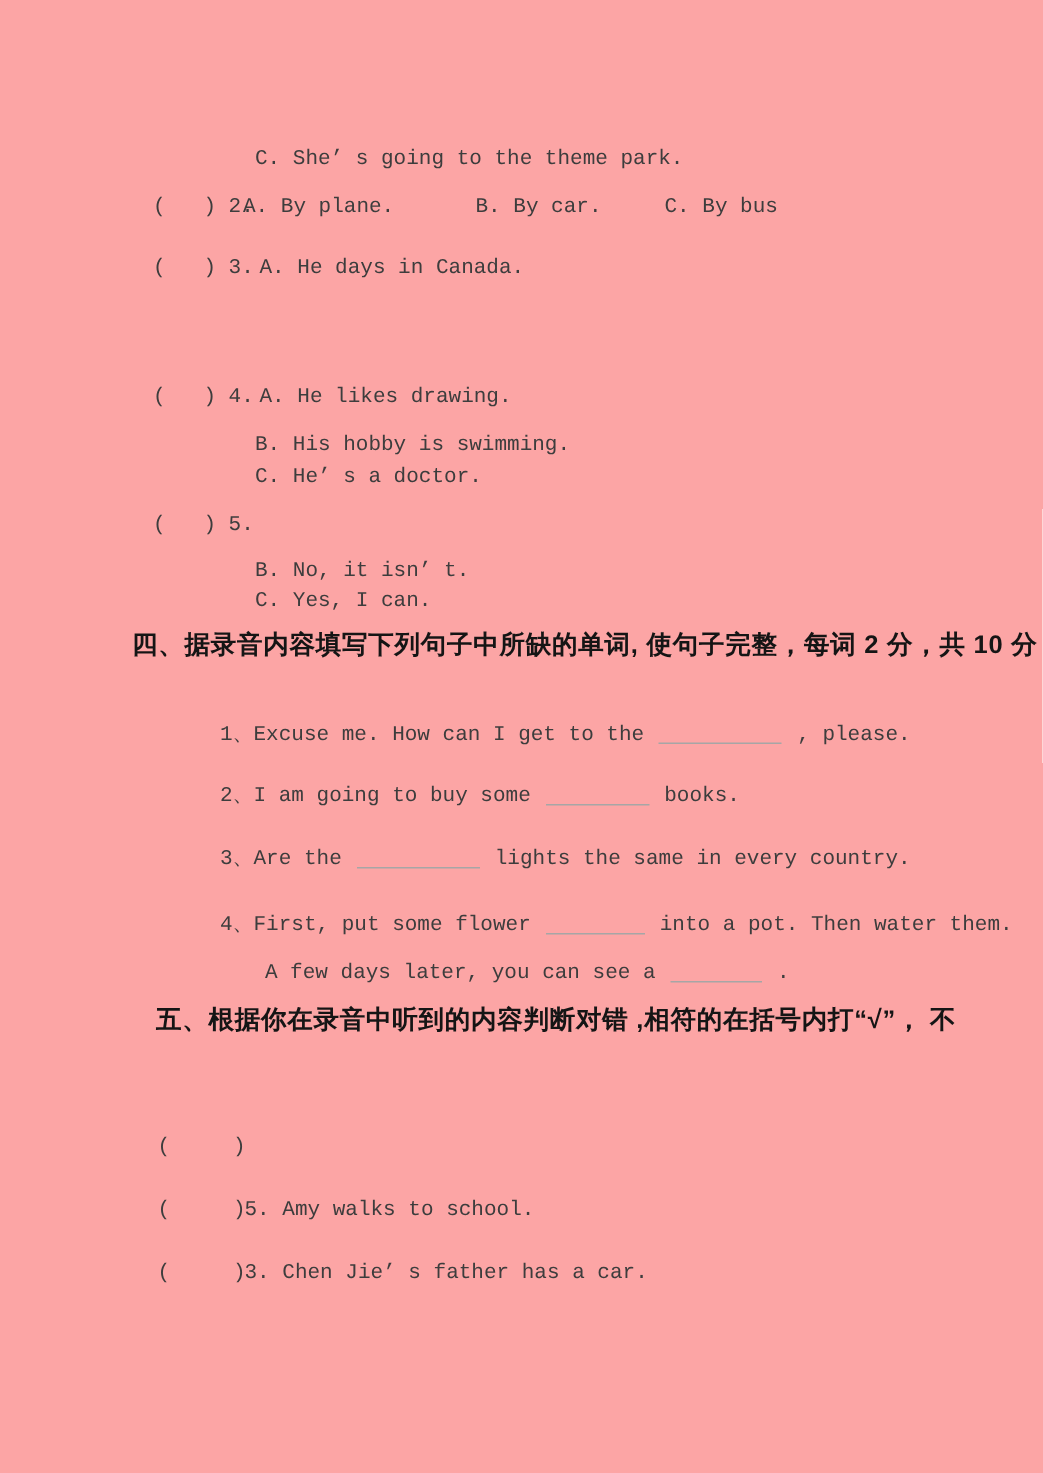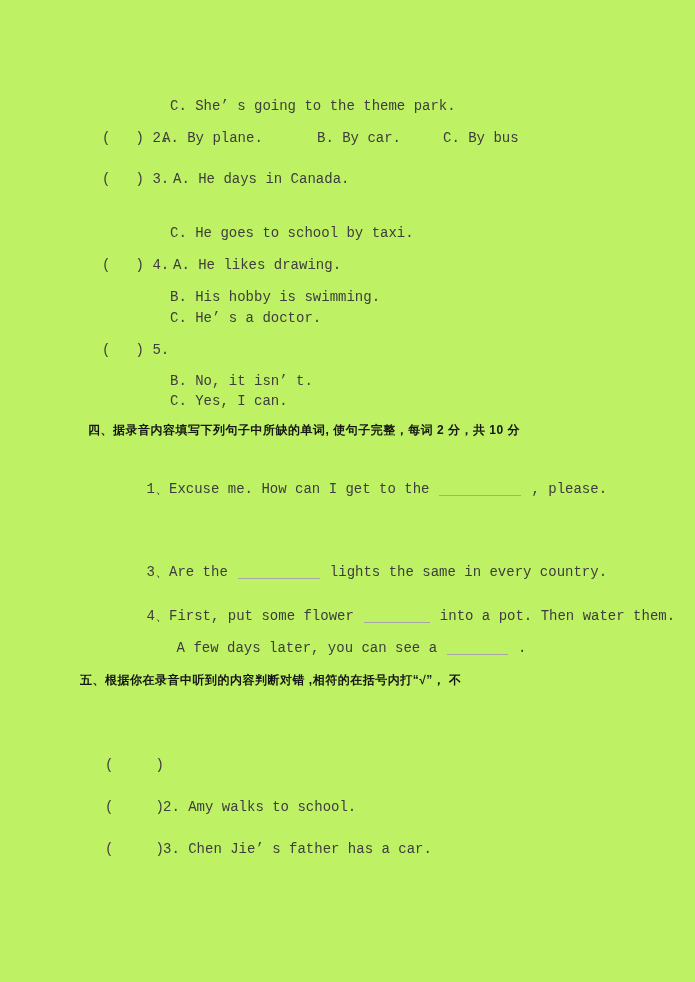--- a/index.html
+++ b/index.html
@@ -4,37 +4,37 @@
 <style>
   html, body {
     margin: 0;
     padding: 0;
     background: #ffffff;
   }
   .page {
     position: relative;
     width: 695px;
     height: 982px;
-    background: #bef264;
+    background: #fca5a5;
     overflow: hidden;
     font-family: "Liberation Mono", "DejaVu Sans Mono", monospace;
     font-size: 14px;
     color: #3d3d3d;
   }
   .seg {
     position: absolute;
     white-space: pre;
     line-height: 16px;
   }
   .heading {
     position: absolute;
     white-space: pre;
     font-family: "Liberation Sans", "DejaVu Sans", sans-serif;
     font-weight: 700;
-    font-size: 12px;
+    font-size: 17px;
     line-height: 20px;
     color: #151515;
     letter-spacing: 0.5px;
   }
   .fill-line {
     position: absolute;
     white-space: pre;
     line-height: 16px;
   }
   .blank {
@@ -53,53 +53,55 @@
 
   <span class="seg" style="left:170px; top:98px">C. She’ s going to the theme park.</span>
 
   <span class="seg" style="left:102px; top:130px">(   ) 2.</span>
   <span class="seg" style="left:162px; top:130px">A. By plane.</span>
   <span class="seg" style="left:317px; top:130px">B. By car.</span>
   <span class="seg" style="left:443px; top:130px">C. By bus</span>
 
   <span class="seg" style="left:102px; top:171px">(   ) 3.</span>
   <span class="seg" style="left:173px; top:171px">A. He days in Canada.</span>
-  <span class="seg" style="left:170px; top:225px">C. He goes to school by taxi.</span>
 
   <span class="seg" style="left:102px; top:257px">(   ) 4.</span>
   <span class="seg" style="left:173px; top:257px">A. He likes drawing.</span>
   <span class="seg" style="left:170px; top:289px">B. His hobby is swimming.</span>
   <span class="seg" style="left:170px; top:310px">C. He’ s a doctor.</span>
 
   <span class="seg" style="left:102px; top:342px">(   ) 5.</span>
   <span class="seg" style="left:170px; top:373px">B. No, it isn’ t.</span>
   <span class="seg" style="left:170px; top:393px">C. Yes, I can.</span>
 
   <div class="heading" style="left:88px; top:420px">四、据录音内容填写下列句子中所缺的单词, 使句子完整，每词 2 分，共 10 分</div>
 
   <div class="fill-line" style="left:113px; top:463px">
     <span>1、Excuse me. How can I get to the</span><span class="blank" style="width:82px"></span><span>, please.</span>
   </div>
 
+  <div class="fill-line" style="left:113px; top:504px">
+    <span>2、I am going to buy some</span><span class="blank" style="width:69px"></span><span>books.</span>
+  </div>
 
   <div class="fill-line" style="left:113px; top:546px">
     <span>3、Are the</span><span class="blank" style="width:82px"></span><span>lights the same in every country.</span>
   </div>
 
   <div class="fill-line" style="left:113px; top:590px">
     <span>4、First, put some flower</span><span class="blank" style="width:66px"></span><span>into a pot. Then water them.</span>
   </div>
 
   <div class="fill-line" style="left:143px; top:622px">
     <span>A few days later, you can see a</span><span class="blank" style="width:61px"></span><span>.</span>
   </div>
 
-  <div class="heading" style="left:80px; top:670px">五、根据你在录音中听到的内容判断对错 ,相符的在括号内打“√”， 不</div>
+  <div class="heading" style="left:104px; top:670px">五、根据你在录音中听到的内容判断对错 ,相符的在括号内打“√”， 不</div>
 
   <span class="seg" style="left:105px; top:757px">(     )</span>
 
   <span class="seg" style="left:105px; top:799px">(     )</span>
-  <span class="seg" style="left:163px; top:799px">2. Amy walks to school.</span>
+  <span class="seg" style="left:163px; top:799px">5. Amy walks to school.</span>
 
   <span class="seg" style="left:105px; top:841px">(     )</span>
   <span class="seg" style="left:163px; top:841px">3. Chen Jie’ s father has a car.</span>
 
 </div>
 
 </body></html>

